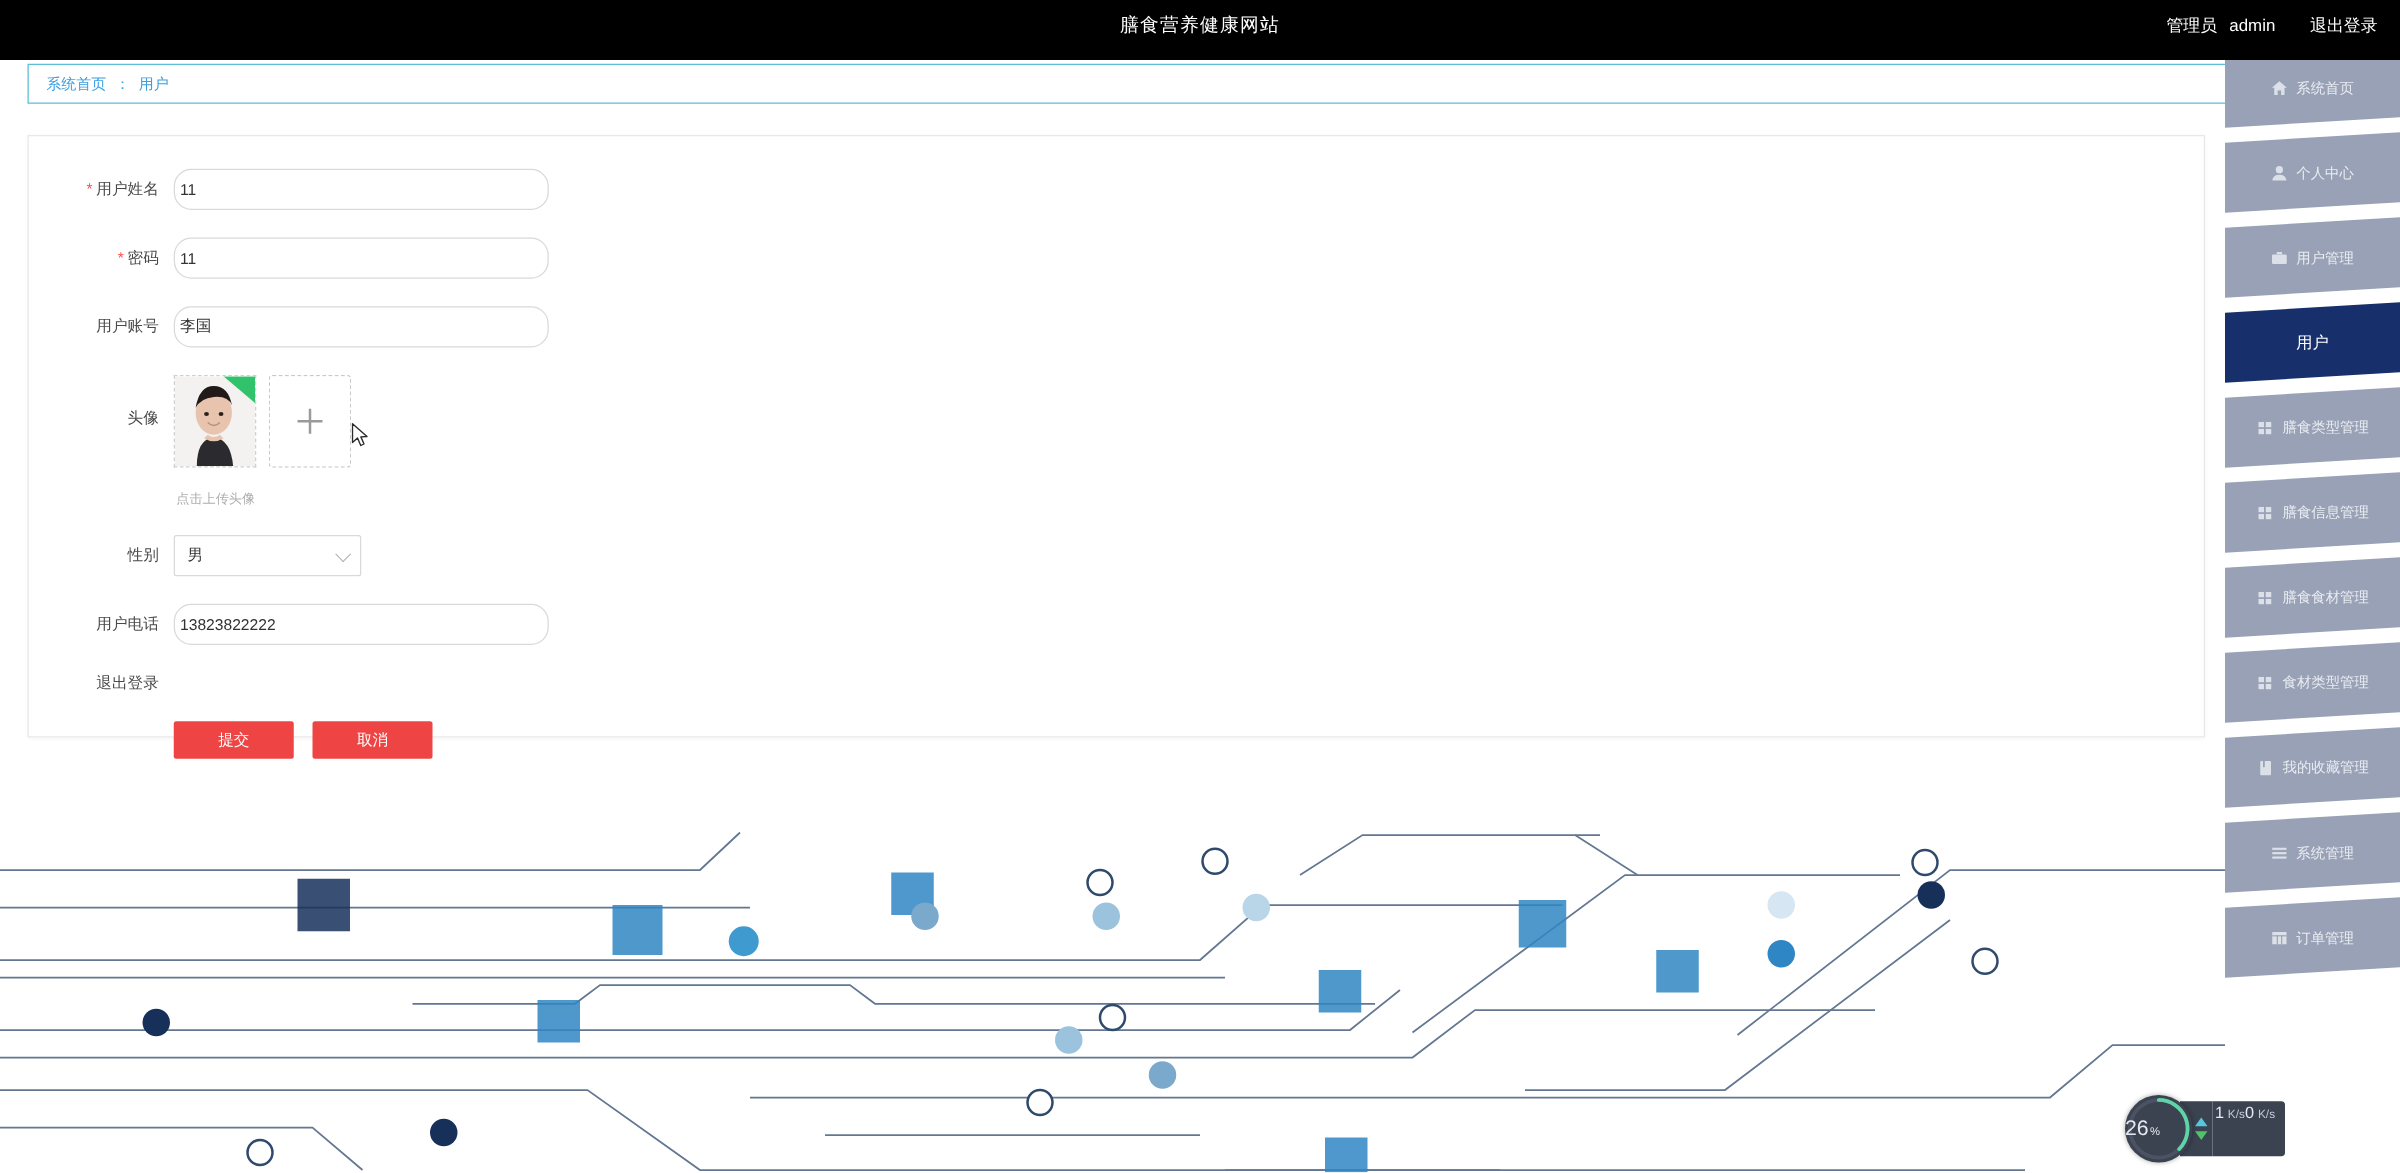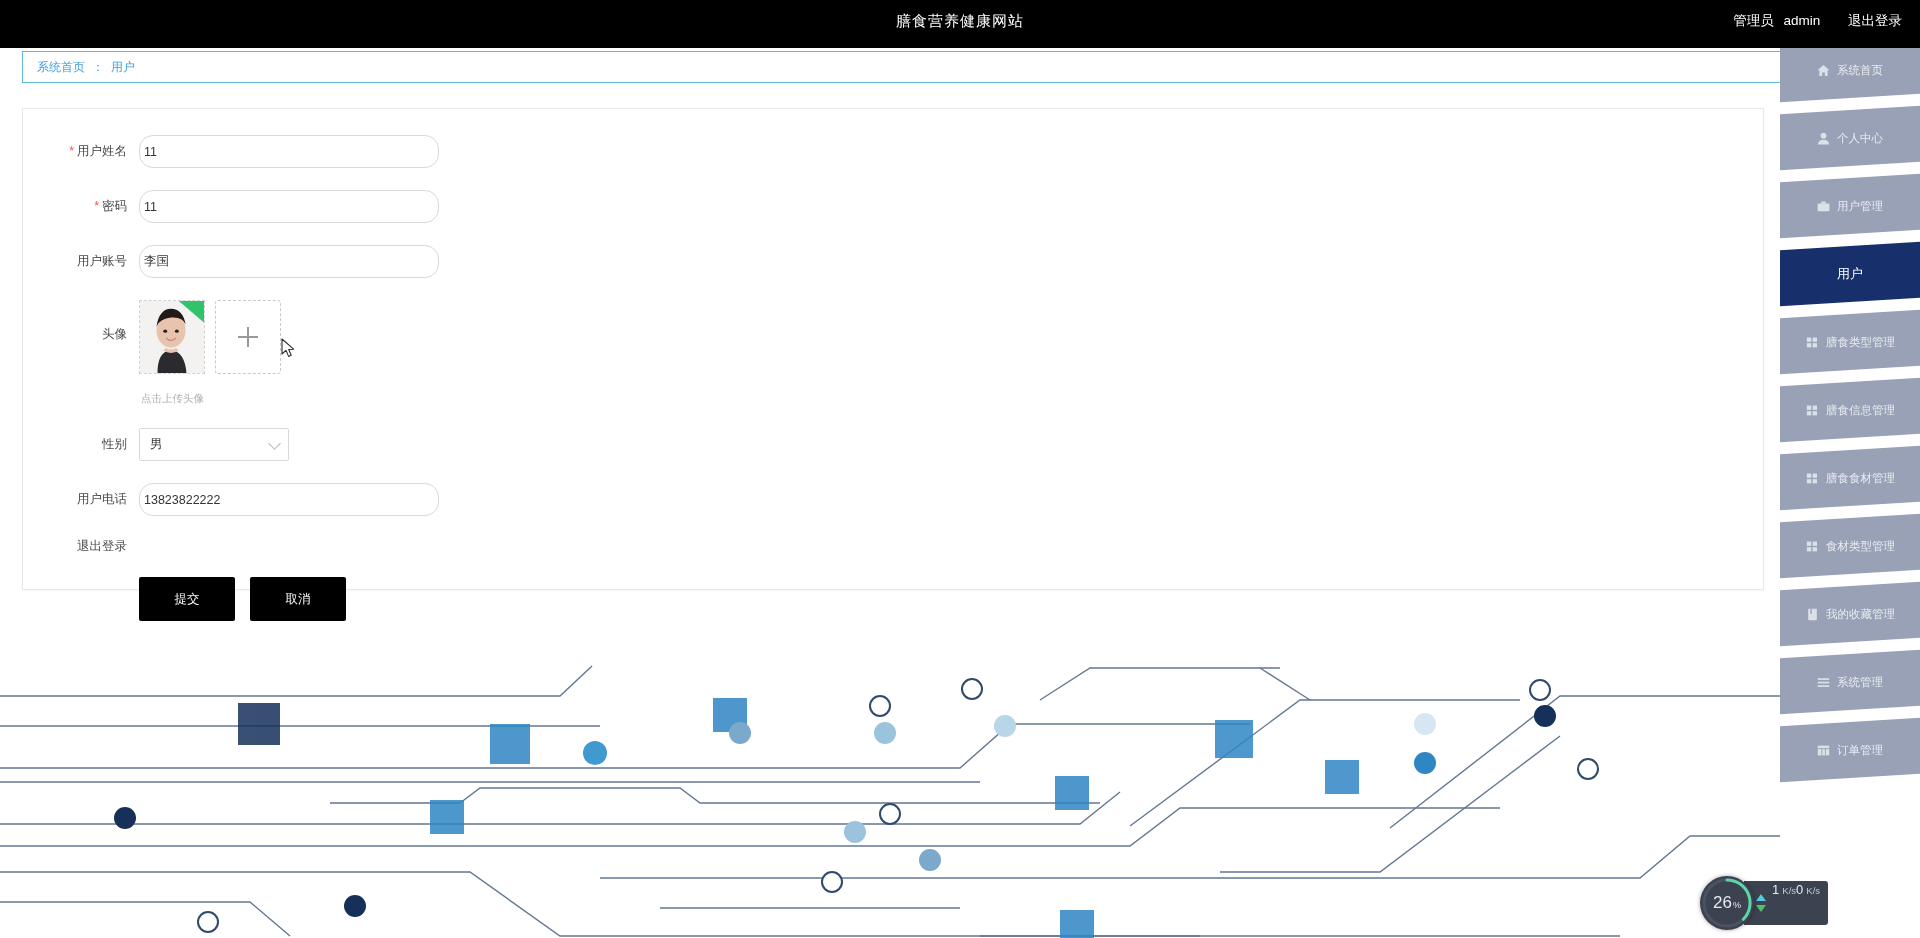--- a/index.html
+++ b/index.html
@@ -95,22 +95,22 @@
     content:""; position:absolute; background:#9a9a9a;
   }
   .plus-box .plus:before { left:9px; top:0; width:1.6px; height:20px; }
   .plus-box .plus:after { top:9px; left:0; height:1.6px; width:20px; }
   .upload-hint {
     margin-top:18px; font-size:10.5px; color:#aeaeae; padding-left:2px;
   }
 
   .btn-row { display:flex; margin-left:116px; margin-top:2px; }
   .btn {
-    width:96px; height:44px; border:none; border-radius:2px;
-    background:#000000; color:#fff; font-size:12.5px; cursor:pointer;
+    width:96px; height:30px; border:none; border-radius:2px;
+    background:#ef4444; color:#fff; font-size:12.5px; cursor:pointer;
     font-family:"Liberation Sans","DejaVu Sans",sans-serif;
   }
   .btn + .btn { margin-left:15px; }
 
   
   .sidebar {
     position:absolute; right:0; top:42px; width:140px; height:896px;
     z-index:25; overflow:hidden;
   }
   .side-item {
@@ -130,21 +130,21 @@
   .side-ico svg { display:block; }
 
   
   .netmon {
     position:absolute; left:1700px; top:876px; z-index:60;
     display:flex; align-items:center;
     font-family:"Liberation Sans","DejaVu Sans",sans-serif;
   }
   .gauge {
     position:relative; width:54px; height:54px; border-radius:50%;
-    background:#3b4250; display:flex; align-items:center; justify-content:center;
+    background:#3b4250; display:flex; align-items:center; justify-content:flex-start;
     z-index:2; box-shadow:0 0 4px rgba(0,0,0,.35);
   }
   .gauge svg { position:absolute; left:0; top:0; }
   .gauge-txt { position:relative; color:#e6eaf0; font-size:17px; z-index:3; }
   .gauge-txt .pct { font-size:9px; margin-left:1px; }
   .net-arrows {
     background:#3b4250; height:44px; margin-left:-10px; padding:0 4px 0 12px;
     display:flex; flex-direction:column; justify-content:center; gap:4px;
   }
   .arrow-up, .arrow-dn { width:0; height:0; border-left:5px solid transparent; border-right:5px solid transparent; }

